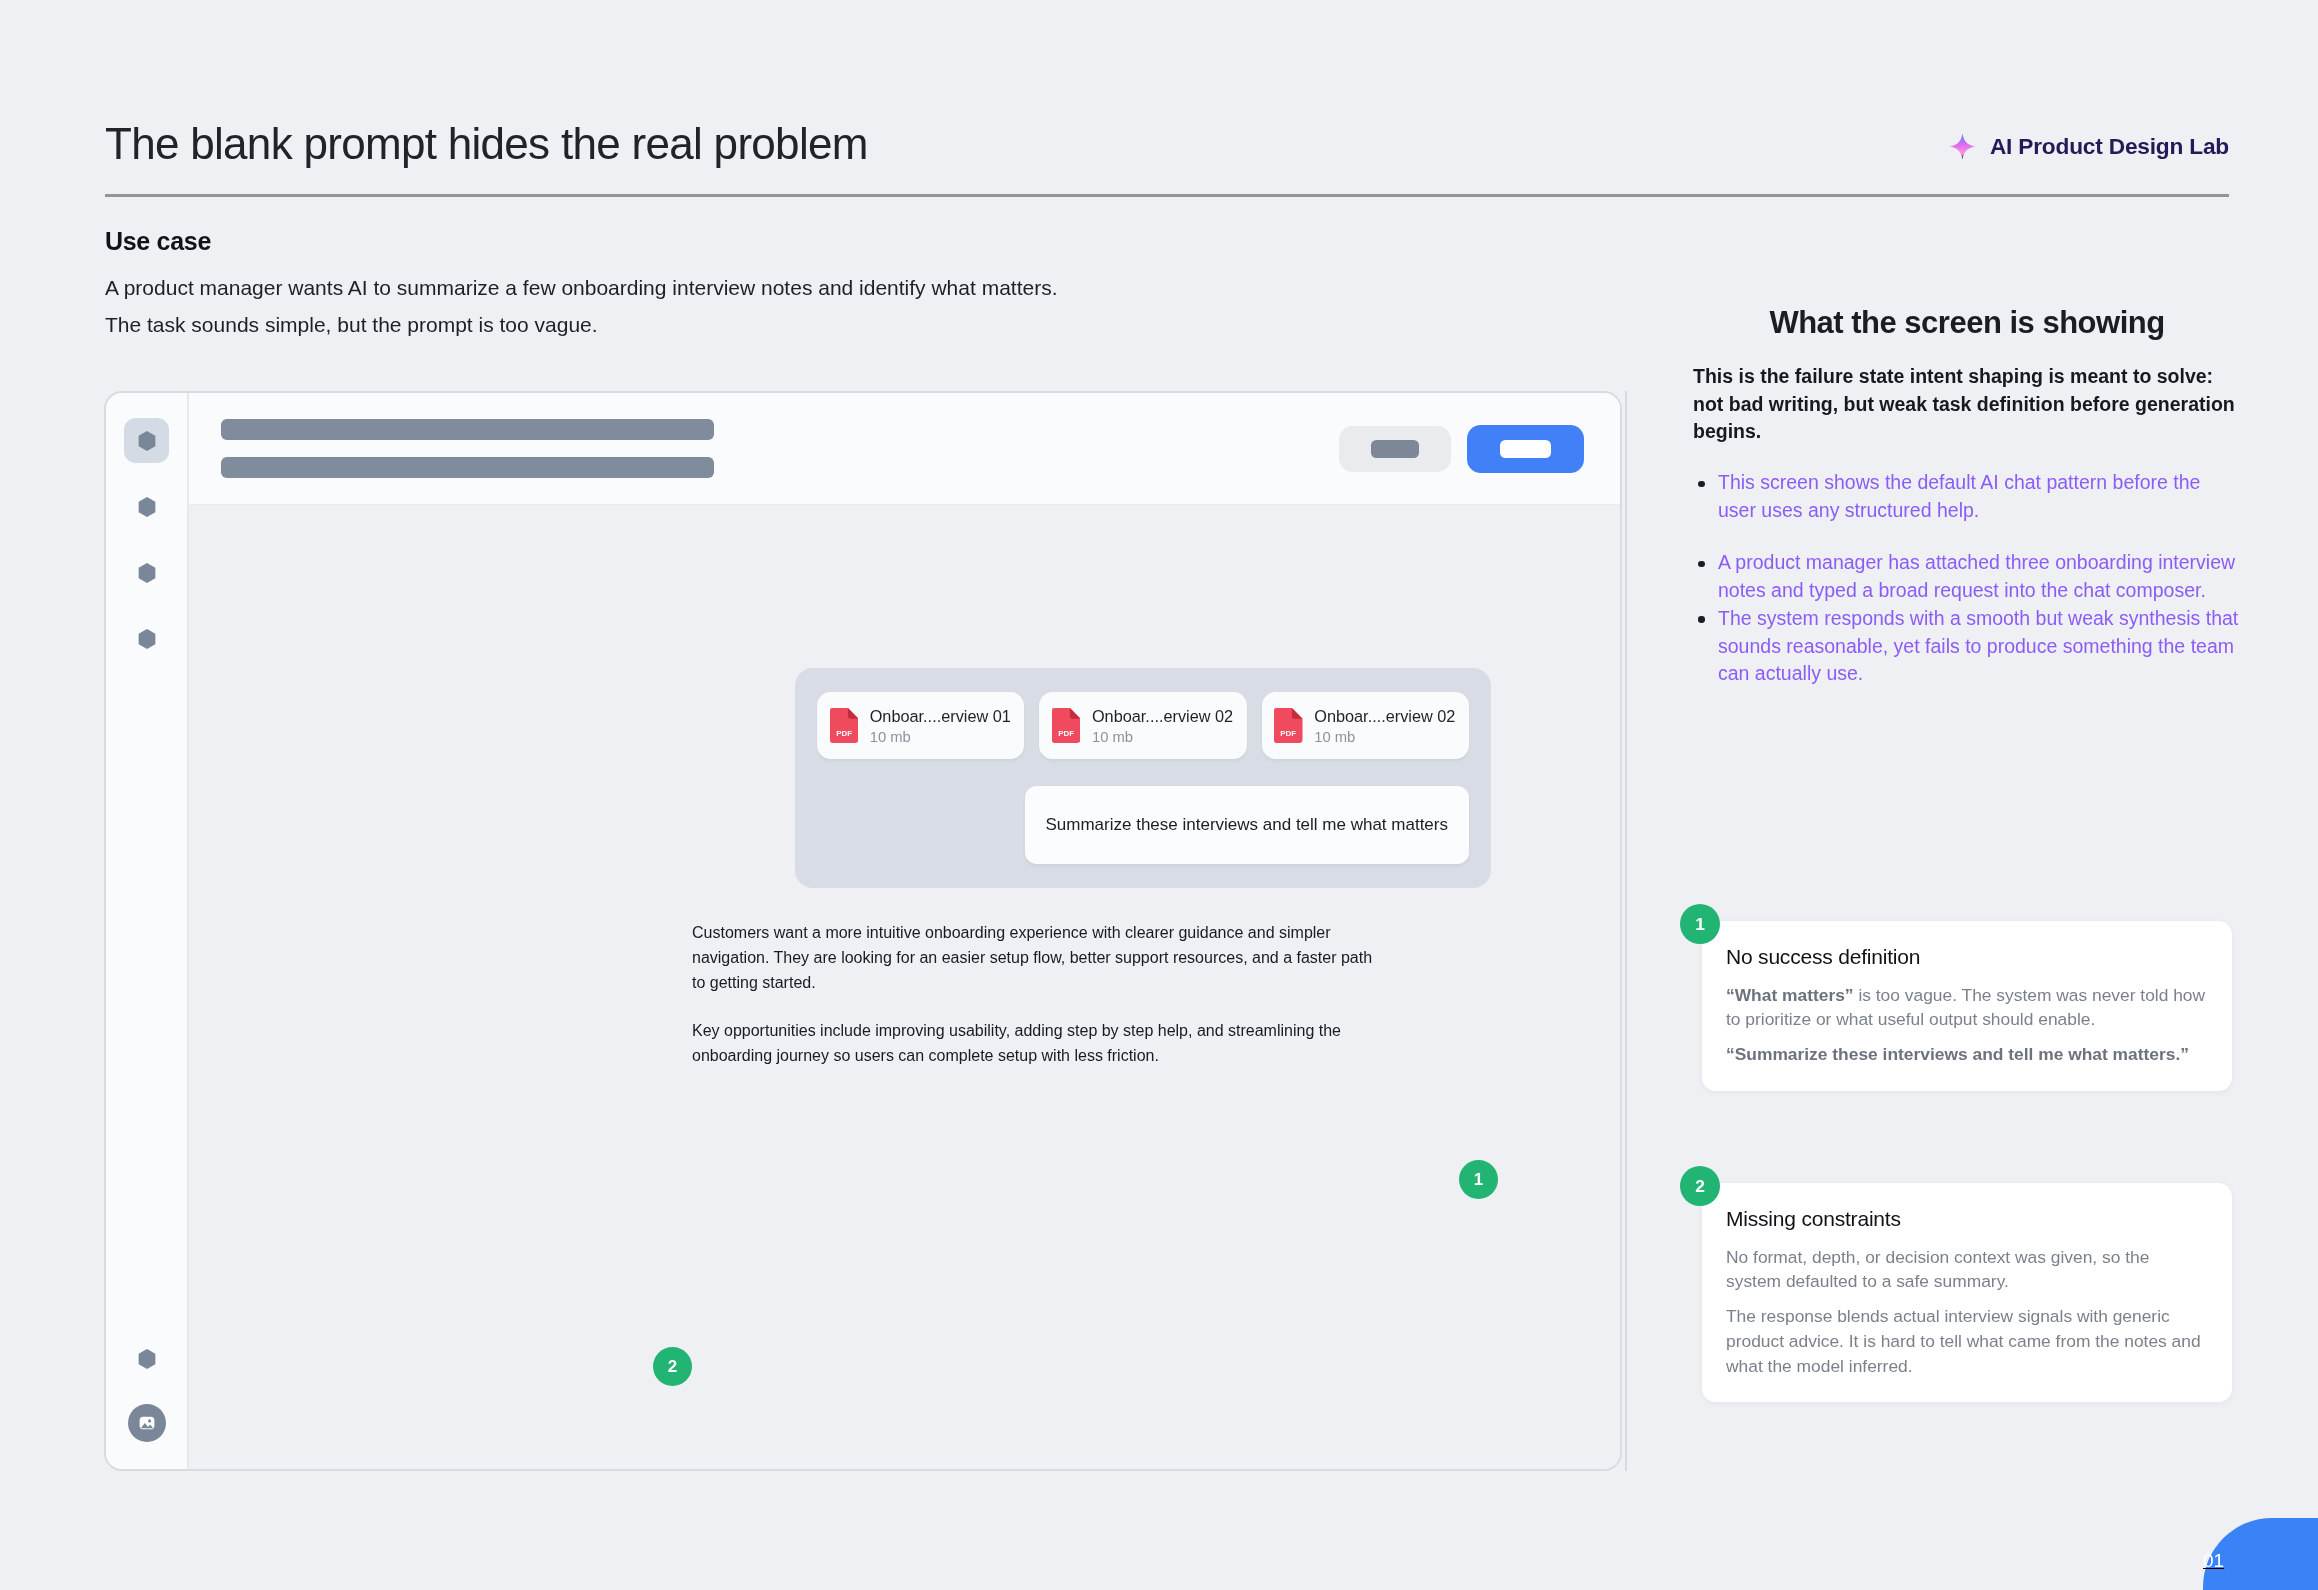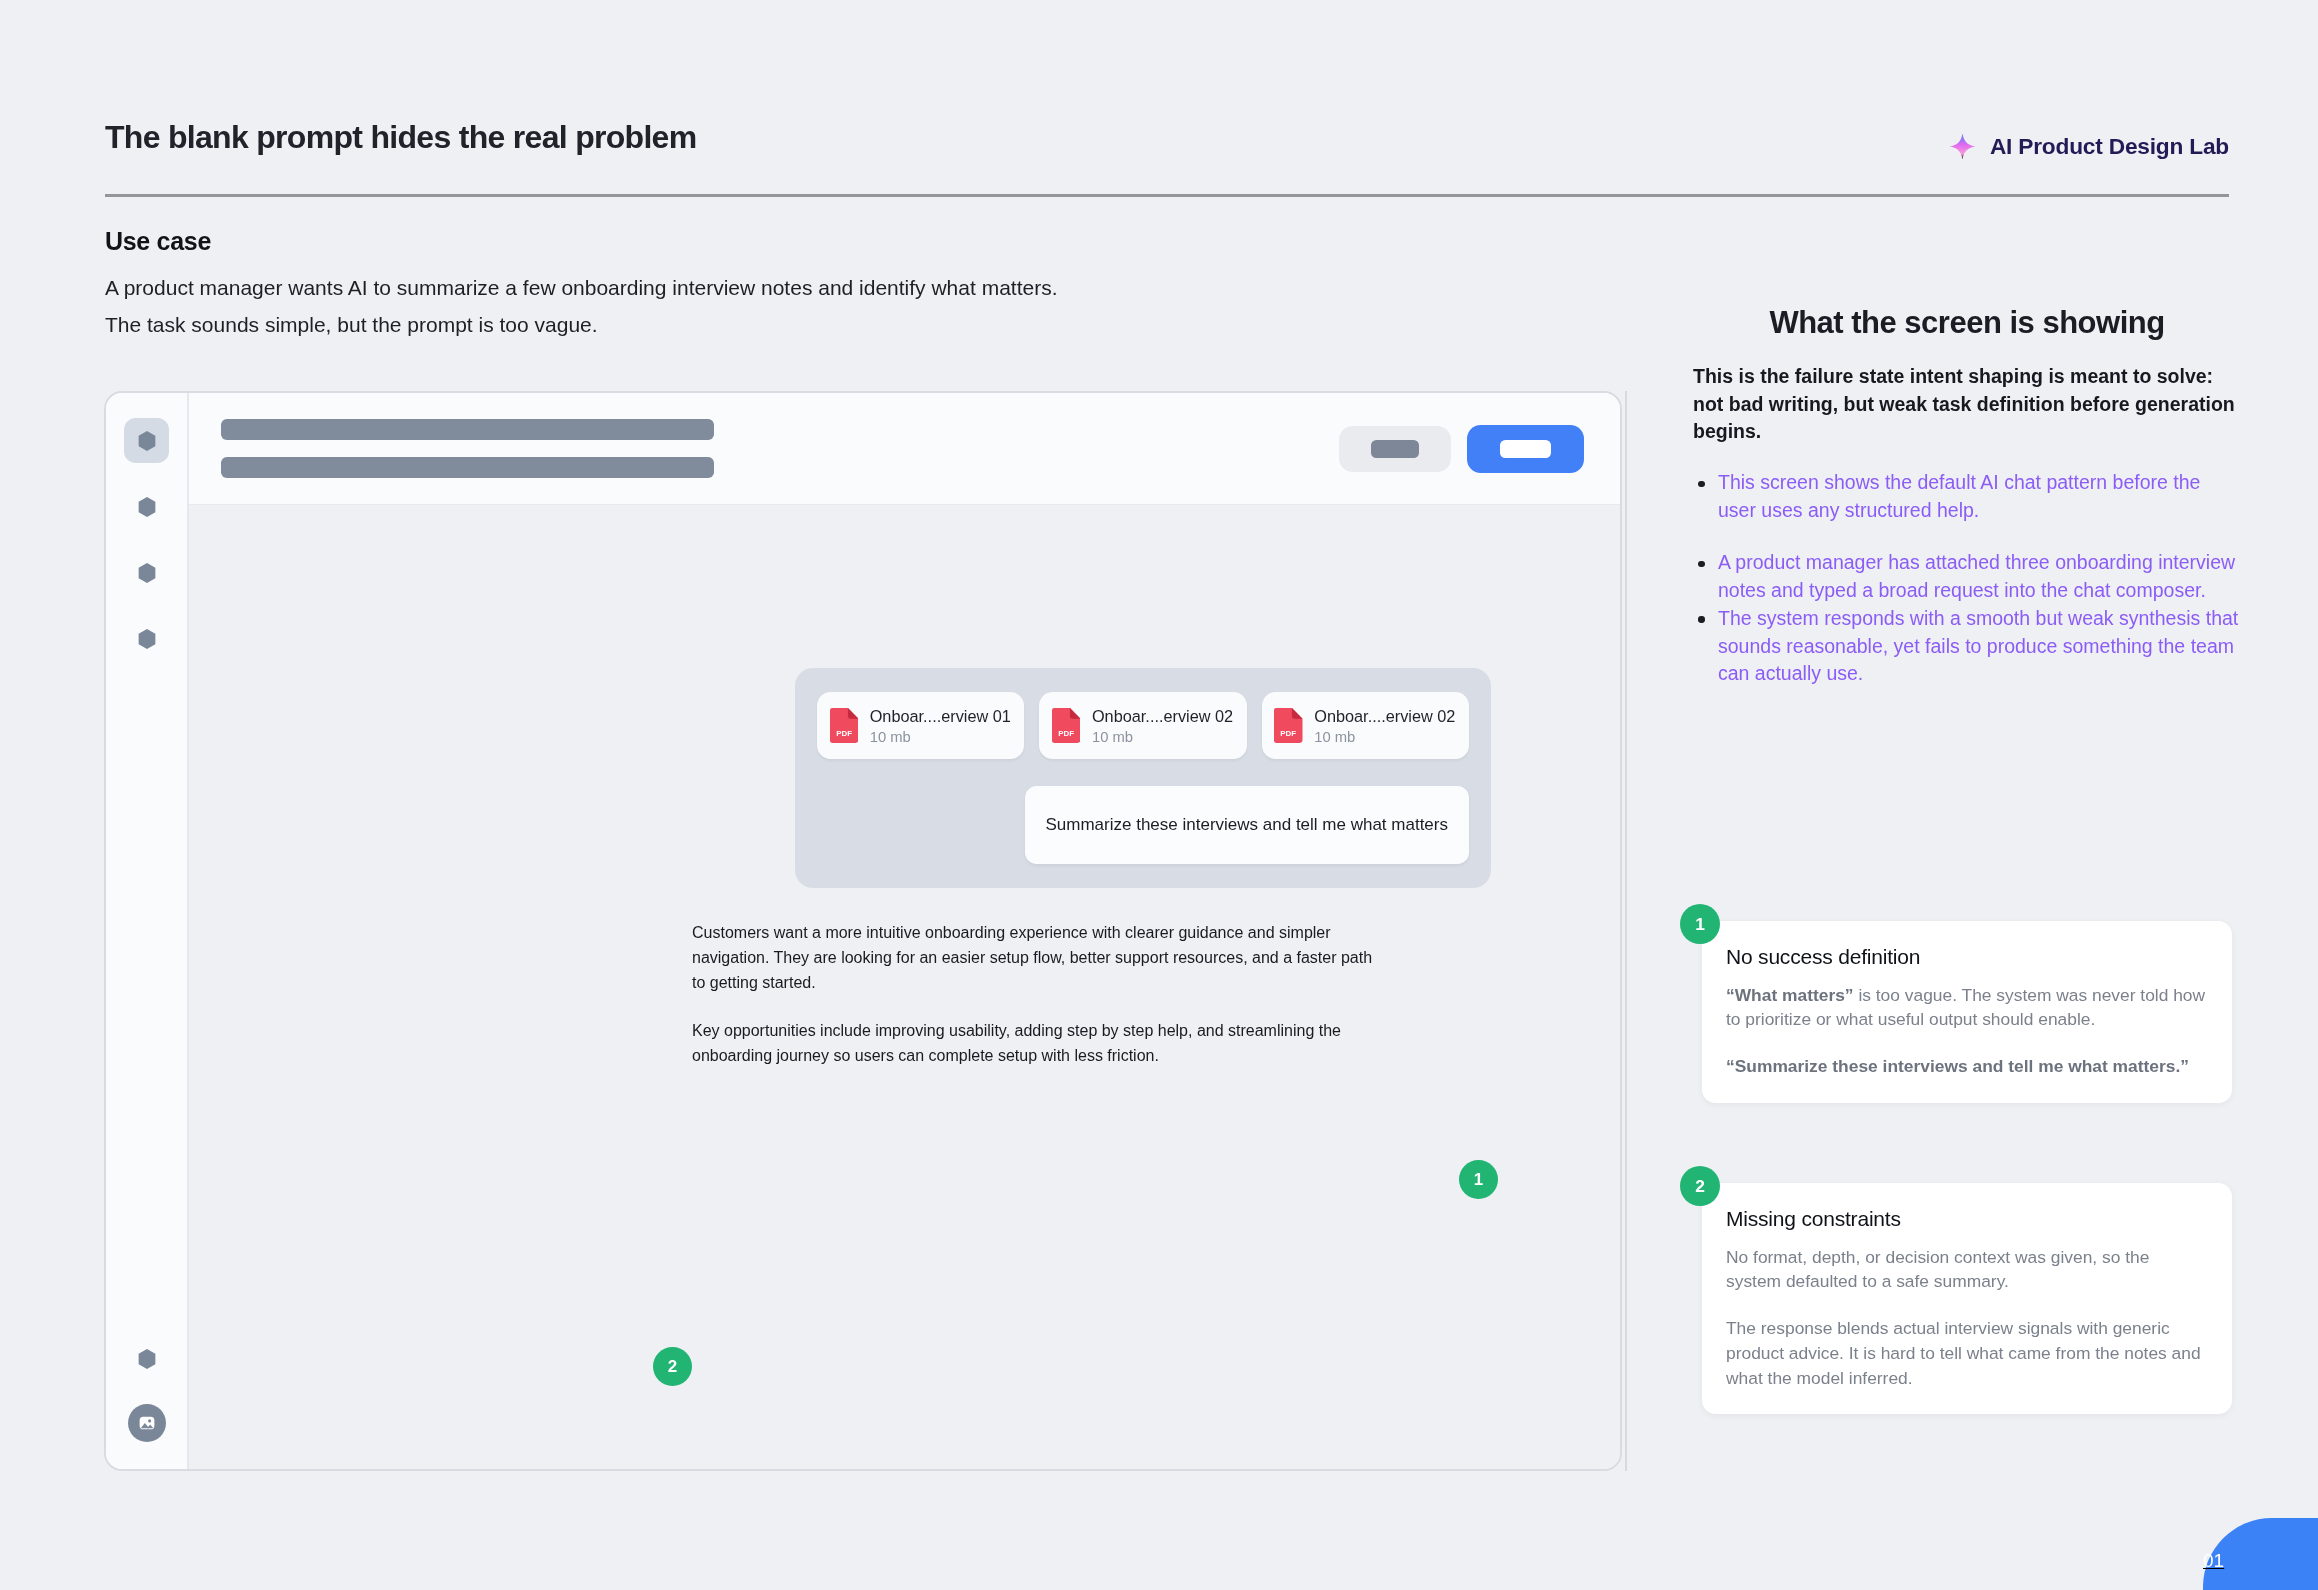--- a/index.html
+++ b/index.html
@@ -12,21 +12,21 @@
   }
 
   .page { position: relative; width: 2319px; height: 1590px; }
 
   
   .header {
     position: absolute; left: 105px; top: 121px; width: 2124px; height: 74px;
     display: flex; align-items: flex-start; justify-content: space-between;
   }
   .deck-title {
-    font-size: 32px; font-weight: 700; color: #20232a; letter-spacing: -0.7px;
+    font-size: 44px; font-weight: 400; color: #20232a; letter-spacing: -0.7px;
     line-height: 1.05;
   }
   .brand { display: flex; align-items: center; gap: 14px; margin-top: 11.6px; }
   .brand-star { width: 27px; height: 27px; display: block; }
   .brand-name {
     font-size: 22.7px; font-weight: 700; color: #241a56; letter-spacing: -0.2px;
   }
   .header-rule {
     position: absolute; left: 105px; top: 194px; width: 2124px; height: 3.2px;
     background: #929699;
@@ -175,21 +175,21 @@
     border-radius: 50%; background: #22b473; color: #fff;
     font-size: 17.4px; font-weight: 600;
     display: flex; align-items: center; justify-content: center;
   }
   .note-title {
     font-size: 21px; font-weight: 400; color: #0f1217; letter-spacing: -0.2px;
   }
   .note-body {
     margin-top: 13.7px; font-size: 17.4px; line-height: 1.42; color: #7b818c;
   }
-  .note-body + .note-body { margin-top: 22px; }
+  .note-body + .note-body { margin-top: 10px; }
   .note-body b { color: #6c727e; font-weight: 700; }
   .note-quote { font-weight: 700; color: #6c727e; }
 
   
   .page-num {
     position: absolute; right: 0; bottom: 0; width: 116px; height: 72px;
     background: #3b82f6; border-top-left-radius: 69px;
     display: flex; align-items: flex-end; justify-content: flex-start;
     padding: 0 19px 18px 0;
     text-decoration: underline;

